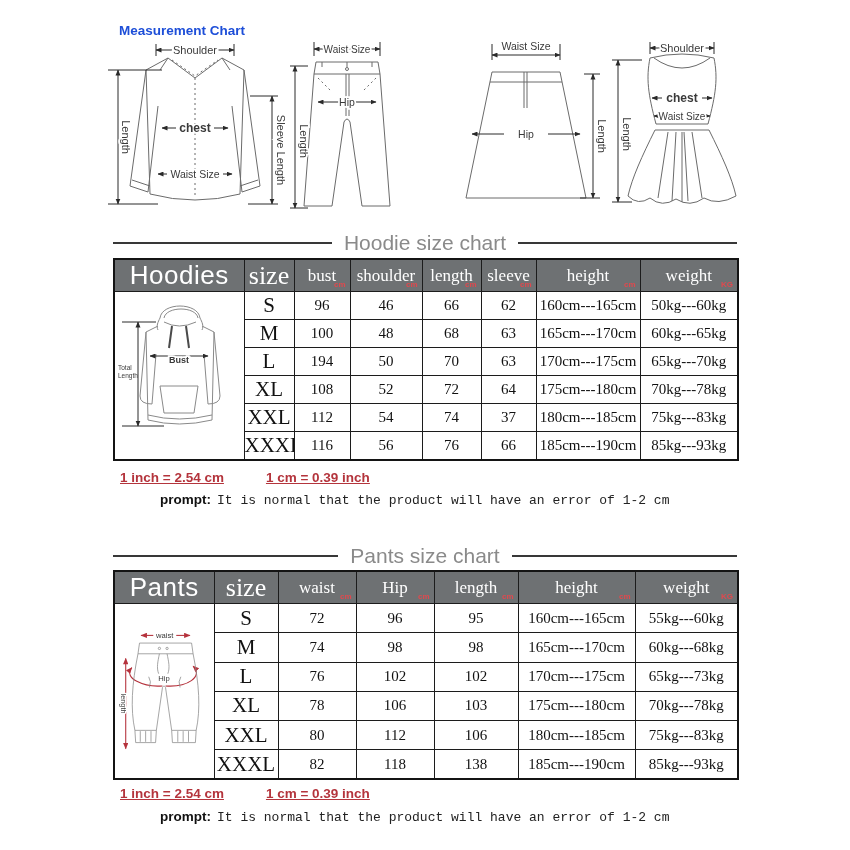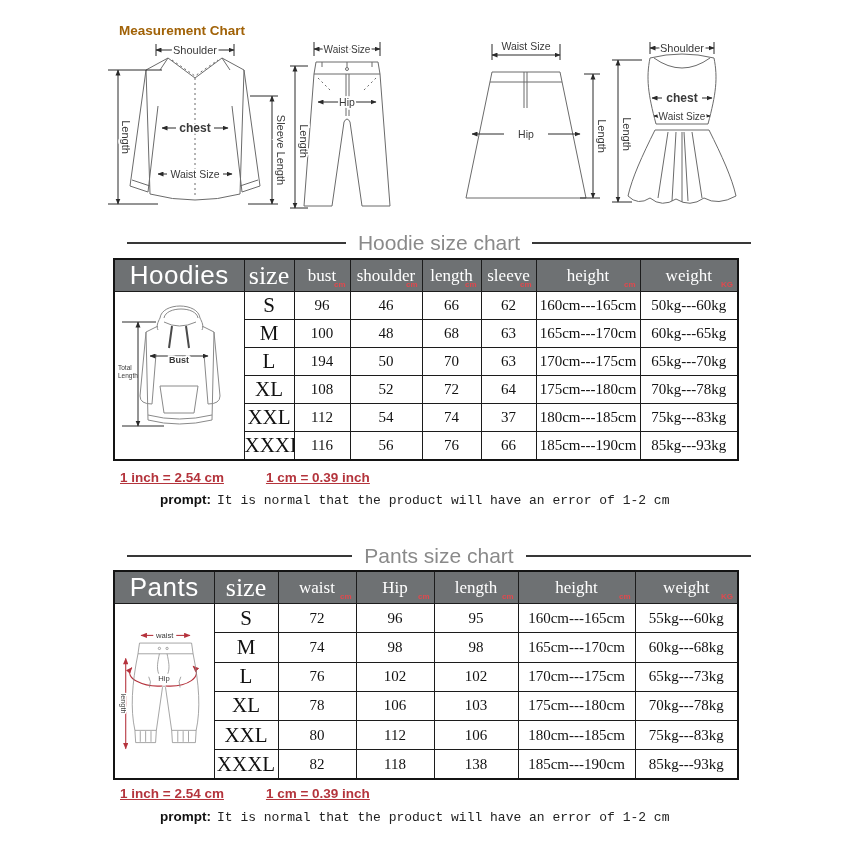--- a/index.html
+++ b/index.html
@@ -1,30 +1,30 @@
 <!DOCTYPE html>
 <html><head>
 <meta charset="utf-8">
 <style>
   html,body{margin:0;padding:0;background:#fff;}
   #page{position:relative;width:850px;height:850px;background:#ffffff;overflow:hidden;
         font-family:"Liberation Sans",sans-serif;color:#222;}
   .abs{position:absolute;}
   
-  #measure-title{left:119px;top:23px;font:700 13.5px "Liberation Sans",sans-serif;color:#a16207;}
+  #measure-title{left:119px;top:23px;font:700 13.5px "Liberation Sans",sans-serif;color:#1d4ed8;}
   svg{overflow:visible;}
   svg text{font-family:"Liberation Sans",sans-serif;fill:#3a3a3a;}
   .halo{paint-order:stroke;stroke:#ffffff;stroke-width:3.5px;}
   .outl{stroke:#6b6b6b;fill:none;stroke-width:1;}
   .outl2{stroke:#8a8a8a;fill:none;stroke-width:1;}
   .ann{stroke:#2a2a2a;fill:none;stroke-width:1;}
   .annr{stroke:#b5323c;fill:none;stroke-width:1.4;}
   .dash{stroke-dasharray:2,3;}
   
-  .sec-title{left:127px;width:624px;display:flex;align-items:center;gap:12px;}
+  .sec-title{left:113px;width:624px;display:flex;align-items:center;gap:12px;}
   .sec-title .line{flex:1;height:2px;background:#383838;}
   .sec-title .txt{font:400 21px "Liberation Sans",sans-serif;color:#8a8a8a;white-space:nowrap;}
   
   table.size-table{position:absolute;border-collapse:collapse;table-layout:fixed;background:#fff;border:2px solid #141414;}
   table.size-table th,table.size-table td{border:1px solid #1c1c1c;text-align:center;vertical-align:middle;padding:0;overflow:hidden;}
   table.size-table thead th{background:#6e7173;color:#fff;font-weight:400;}
   th.prod{font:400 26px "Liberation Sans",sans-serif;letter-spacing:.5px;}
   th.sizeh{font:400 26px "Liberation Serif",serif;}
   th.ch{font:400 17px "Liberation Serif",serif;position:relative;}
   th.ch .unit{position:absolute;right:4px;bottom:2px;font:700 8px "Liberation Sans",sans-serif;color:#e0494e;letter-spacing:0;}

